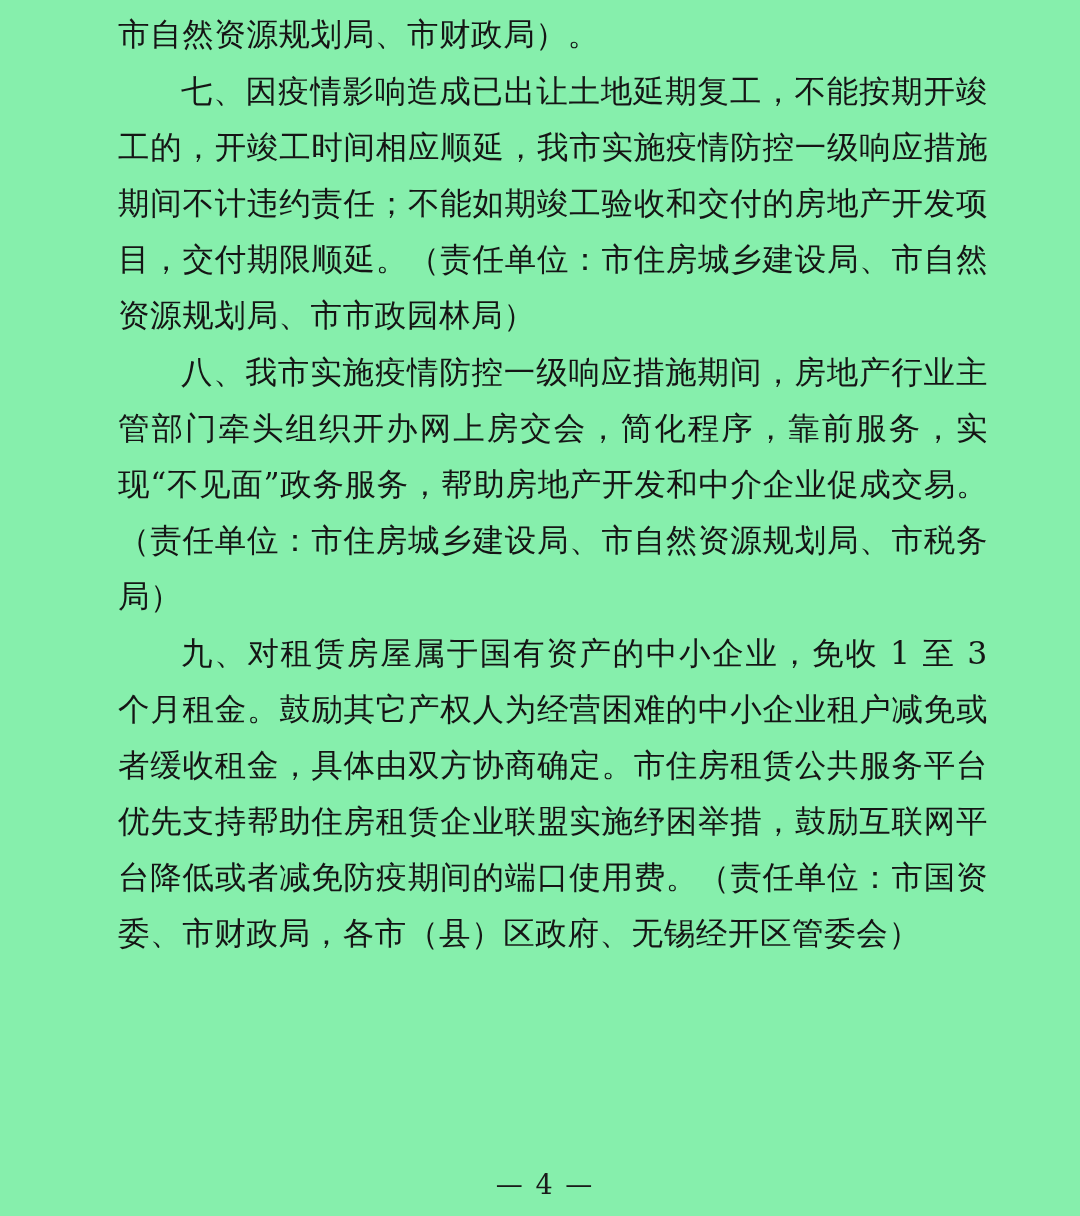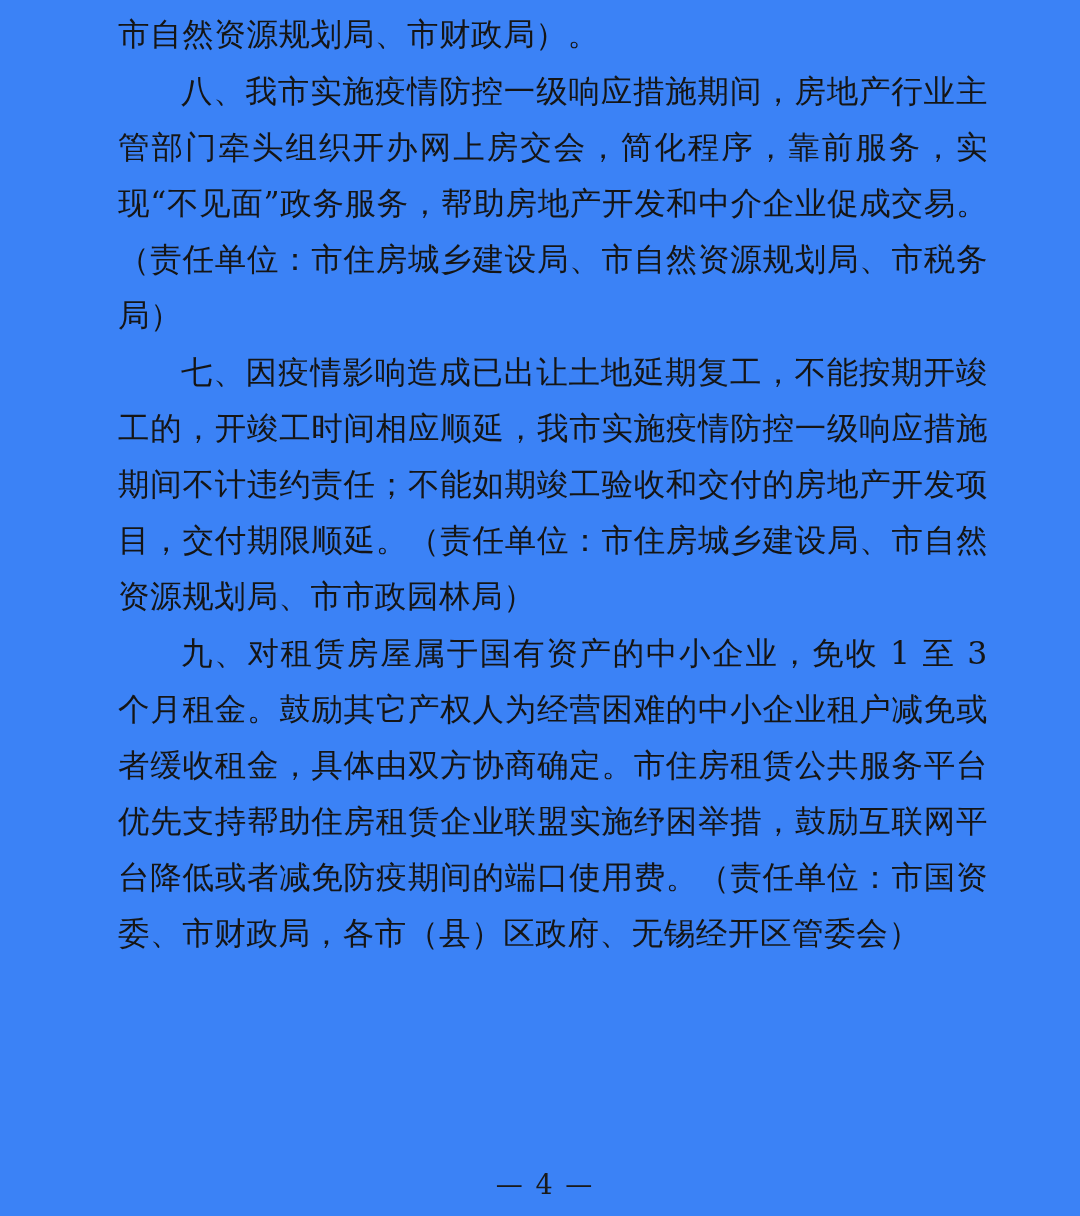--- a/index.html
+++ b/index.html
@@ -11,21 +11,21 @@
     width: 1080px;
     height: 1216px;
     overflow: hidden;
     font-family: "DejaVu Serif", "Liberation Serif", serif;
     color: #141414;
   }
   .page {
     position: relative;
     width: 1080px;
     height: 1216px;
-    background: #3b82f6;
+    background: #86efac;
     box-sizing: border-box;
     padding: 0 92px 0 118px;
   }
   .doc-body {
     padding-top: 6px;
   }
   .para {
     font-size: 31.5px;
     line-height: 56px;
     text-align: justify;
@@ -59,23 +59,23 @@
 </style>
 </head>
 <body>
 
 <div class="page">
   <div class="doc-body">
 
     <p class="para cont">市自然资源规划局、市财政局）。</p>
 
 
+    <p class="para indent">七、因疫情影响造成已出让土地延期复工，不能按期开竣工的，开竣工时间相应顺延，我市实施疫情防控一级响应措施期间不计违约责任；不能如期竣工验收和交付的房地产开发项目，交付期限顺延。（责任单位：市住房城乡建设局、市自然资源规划局、市市政园林局）</p>
+
     <p class="para indent">八、我市实施疫情防控一级响应措施期间，房地产行业主管部门牵头组织开办网上房交会，简化程序，靠前服务，实现“不见面”政务服务，帮助房地产开发和中介企业促成交易。（责任单位：市住房城乡建设局、市自然资源规划局、市税务局）</p>
-
-    <p class="para indent">七、因疫情影响造成已出让土地延期复工，不能按期开竣工的，开竣工时间相应顺延，我市实施疫情防控一级响应措施期间不计违约责任；不能如期竣工验收和交付的房地产开发项目，交付期限顺延。（责任单位：市住房城乡建设局、市自然资源规划局、市市政园林局）</p>
 
     <p class="para indent">九、对租赁房屋属于国有资产的中小企业，免收 1 至 3 个月租金。鼓励其它产权人为经营困难的中小企业租户减免或者缓收租金，具体由双方协商确定。市住房租赁公共服务平台优先支持帮助住房租赁企业联盟实施纾困举措，鼓励互联网平台降低或者减免防疫期间的端口使用费。（责任单位：市国资委、市财政局，各市（县）区政府、无锡经开区管委会）</p>
 
   </div>
 
   <div class="footer">
     <span class="pg">— 4 —</span>
   </div>
 </div>
 

